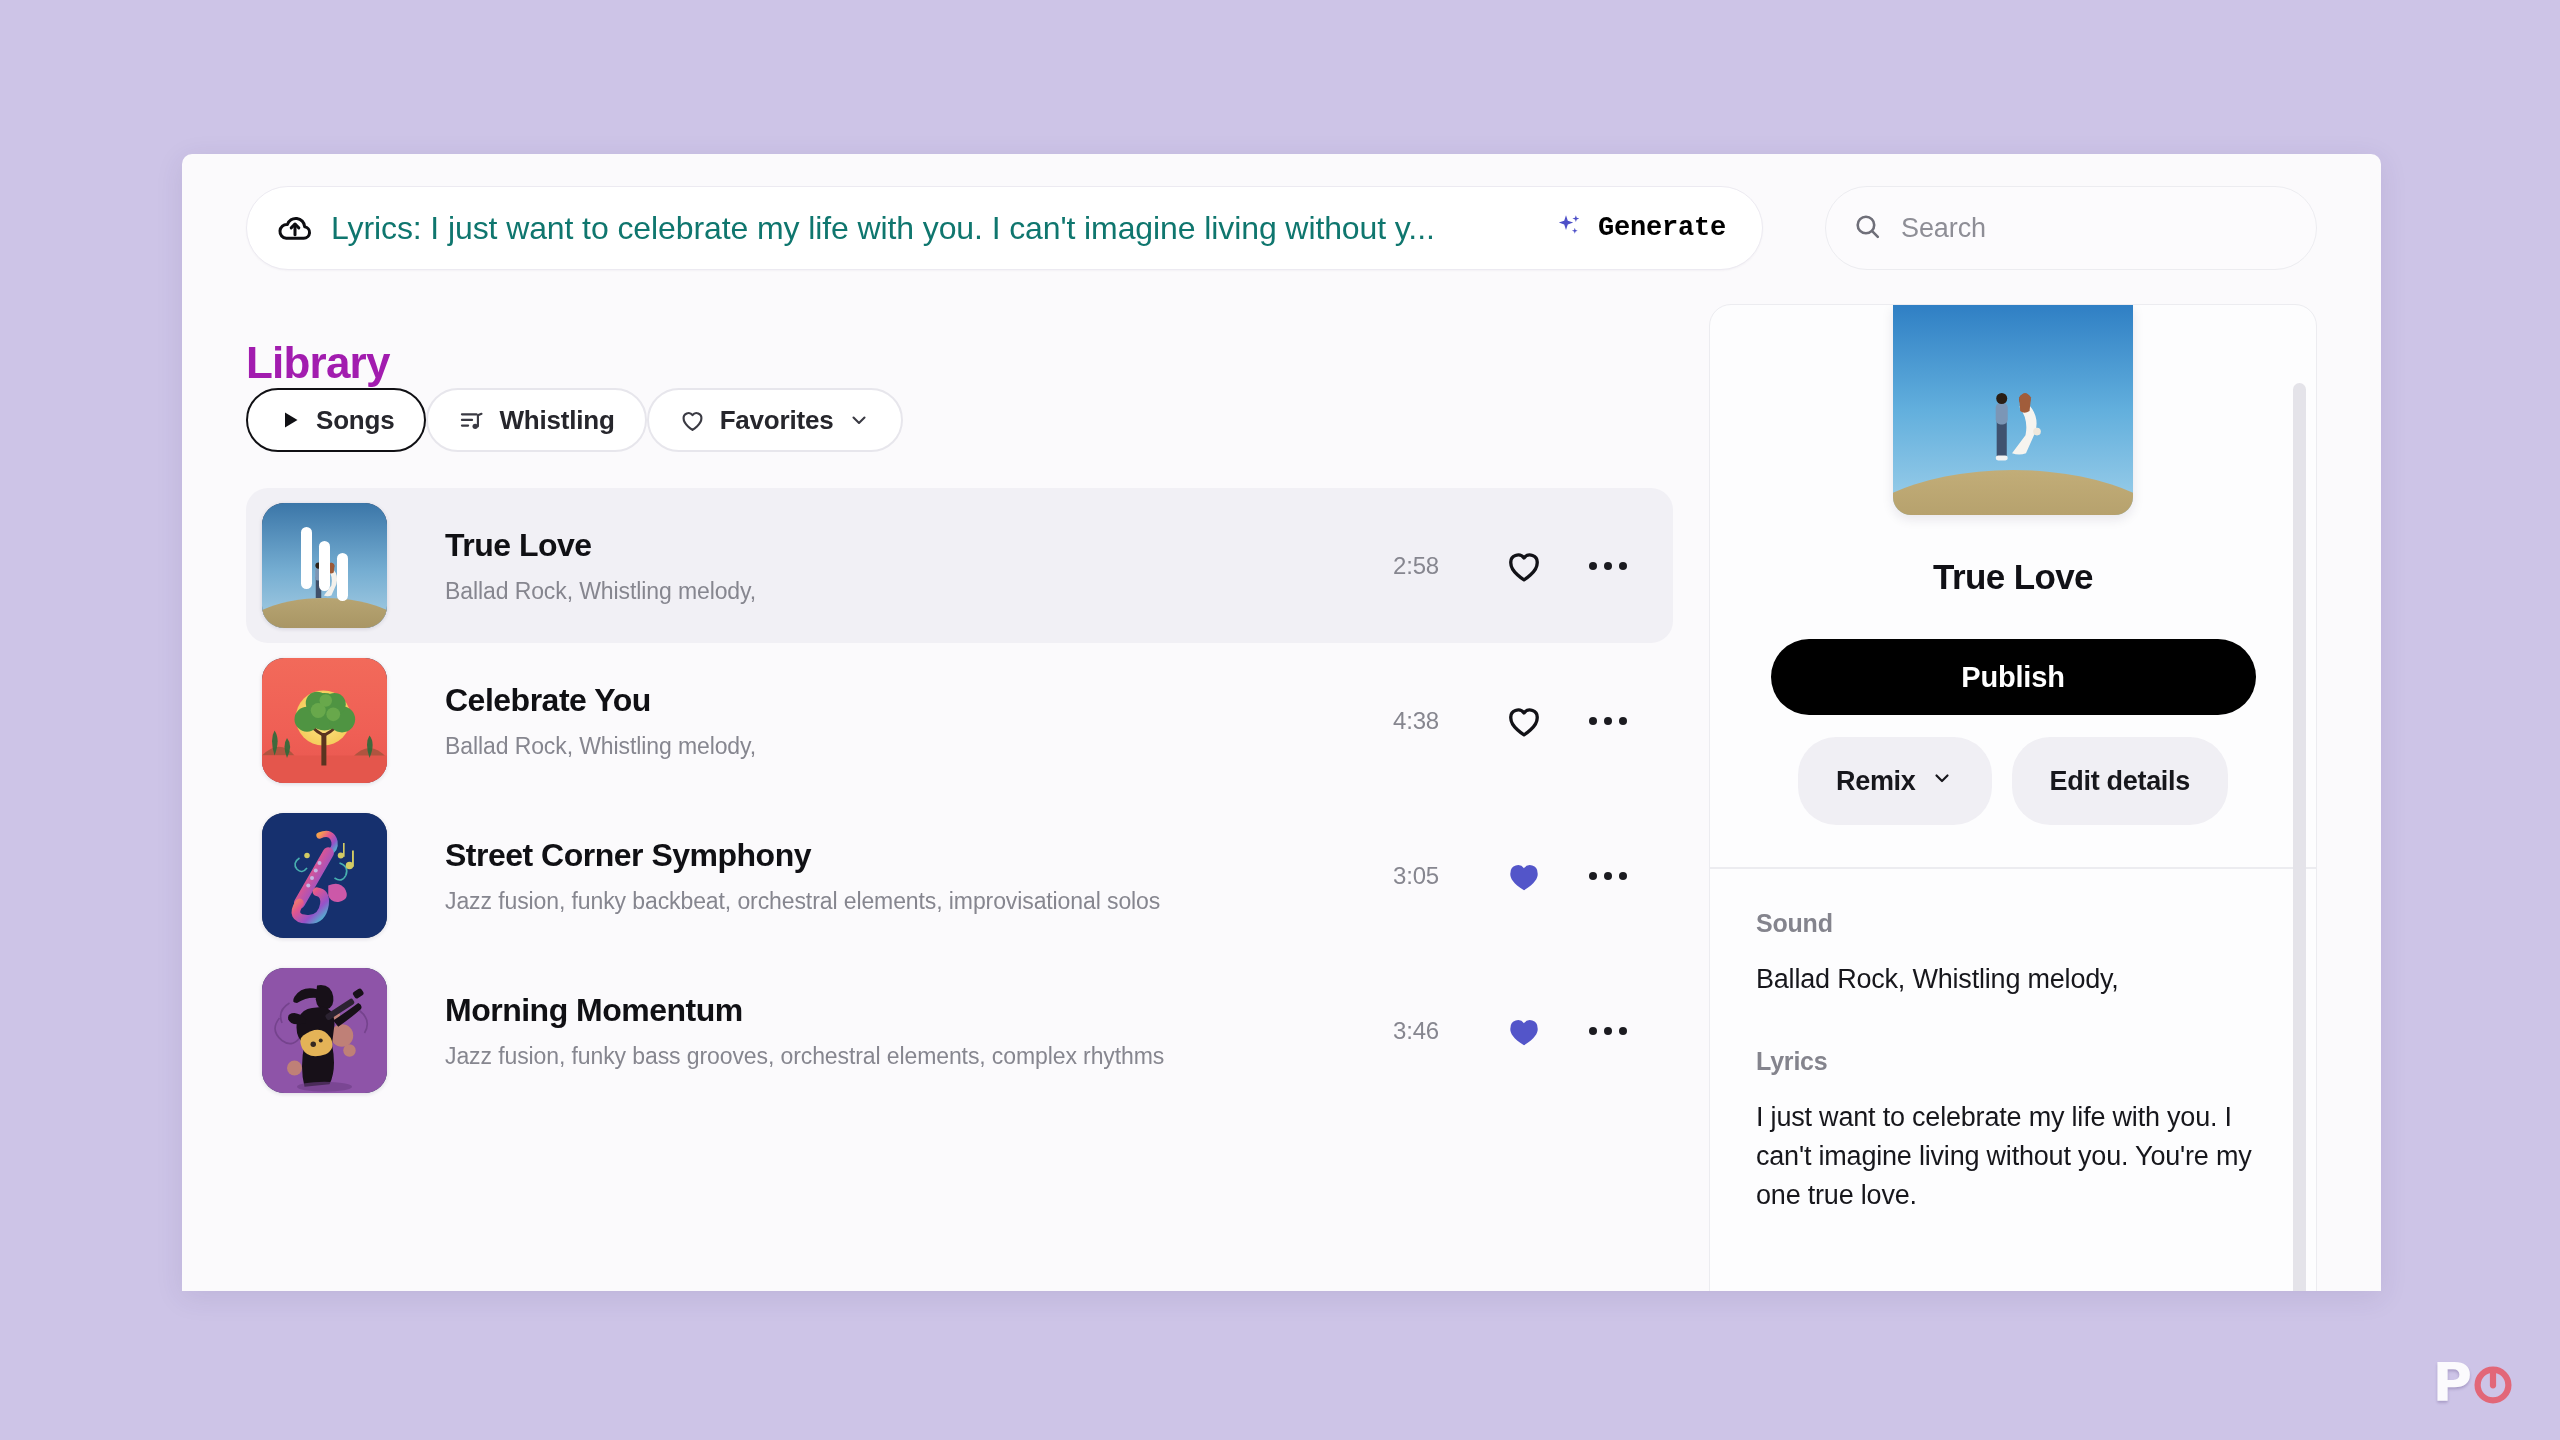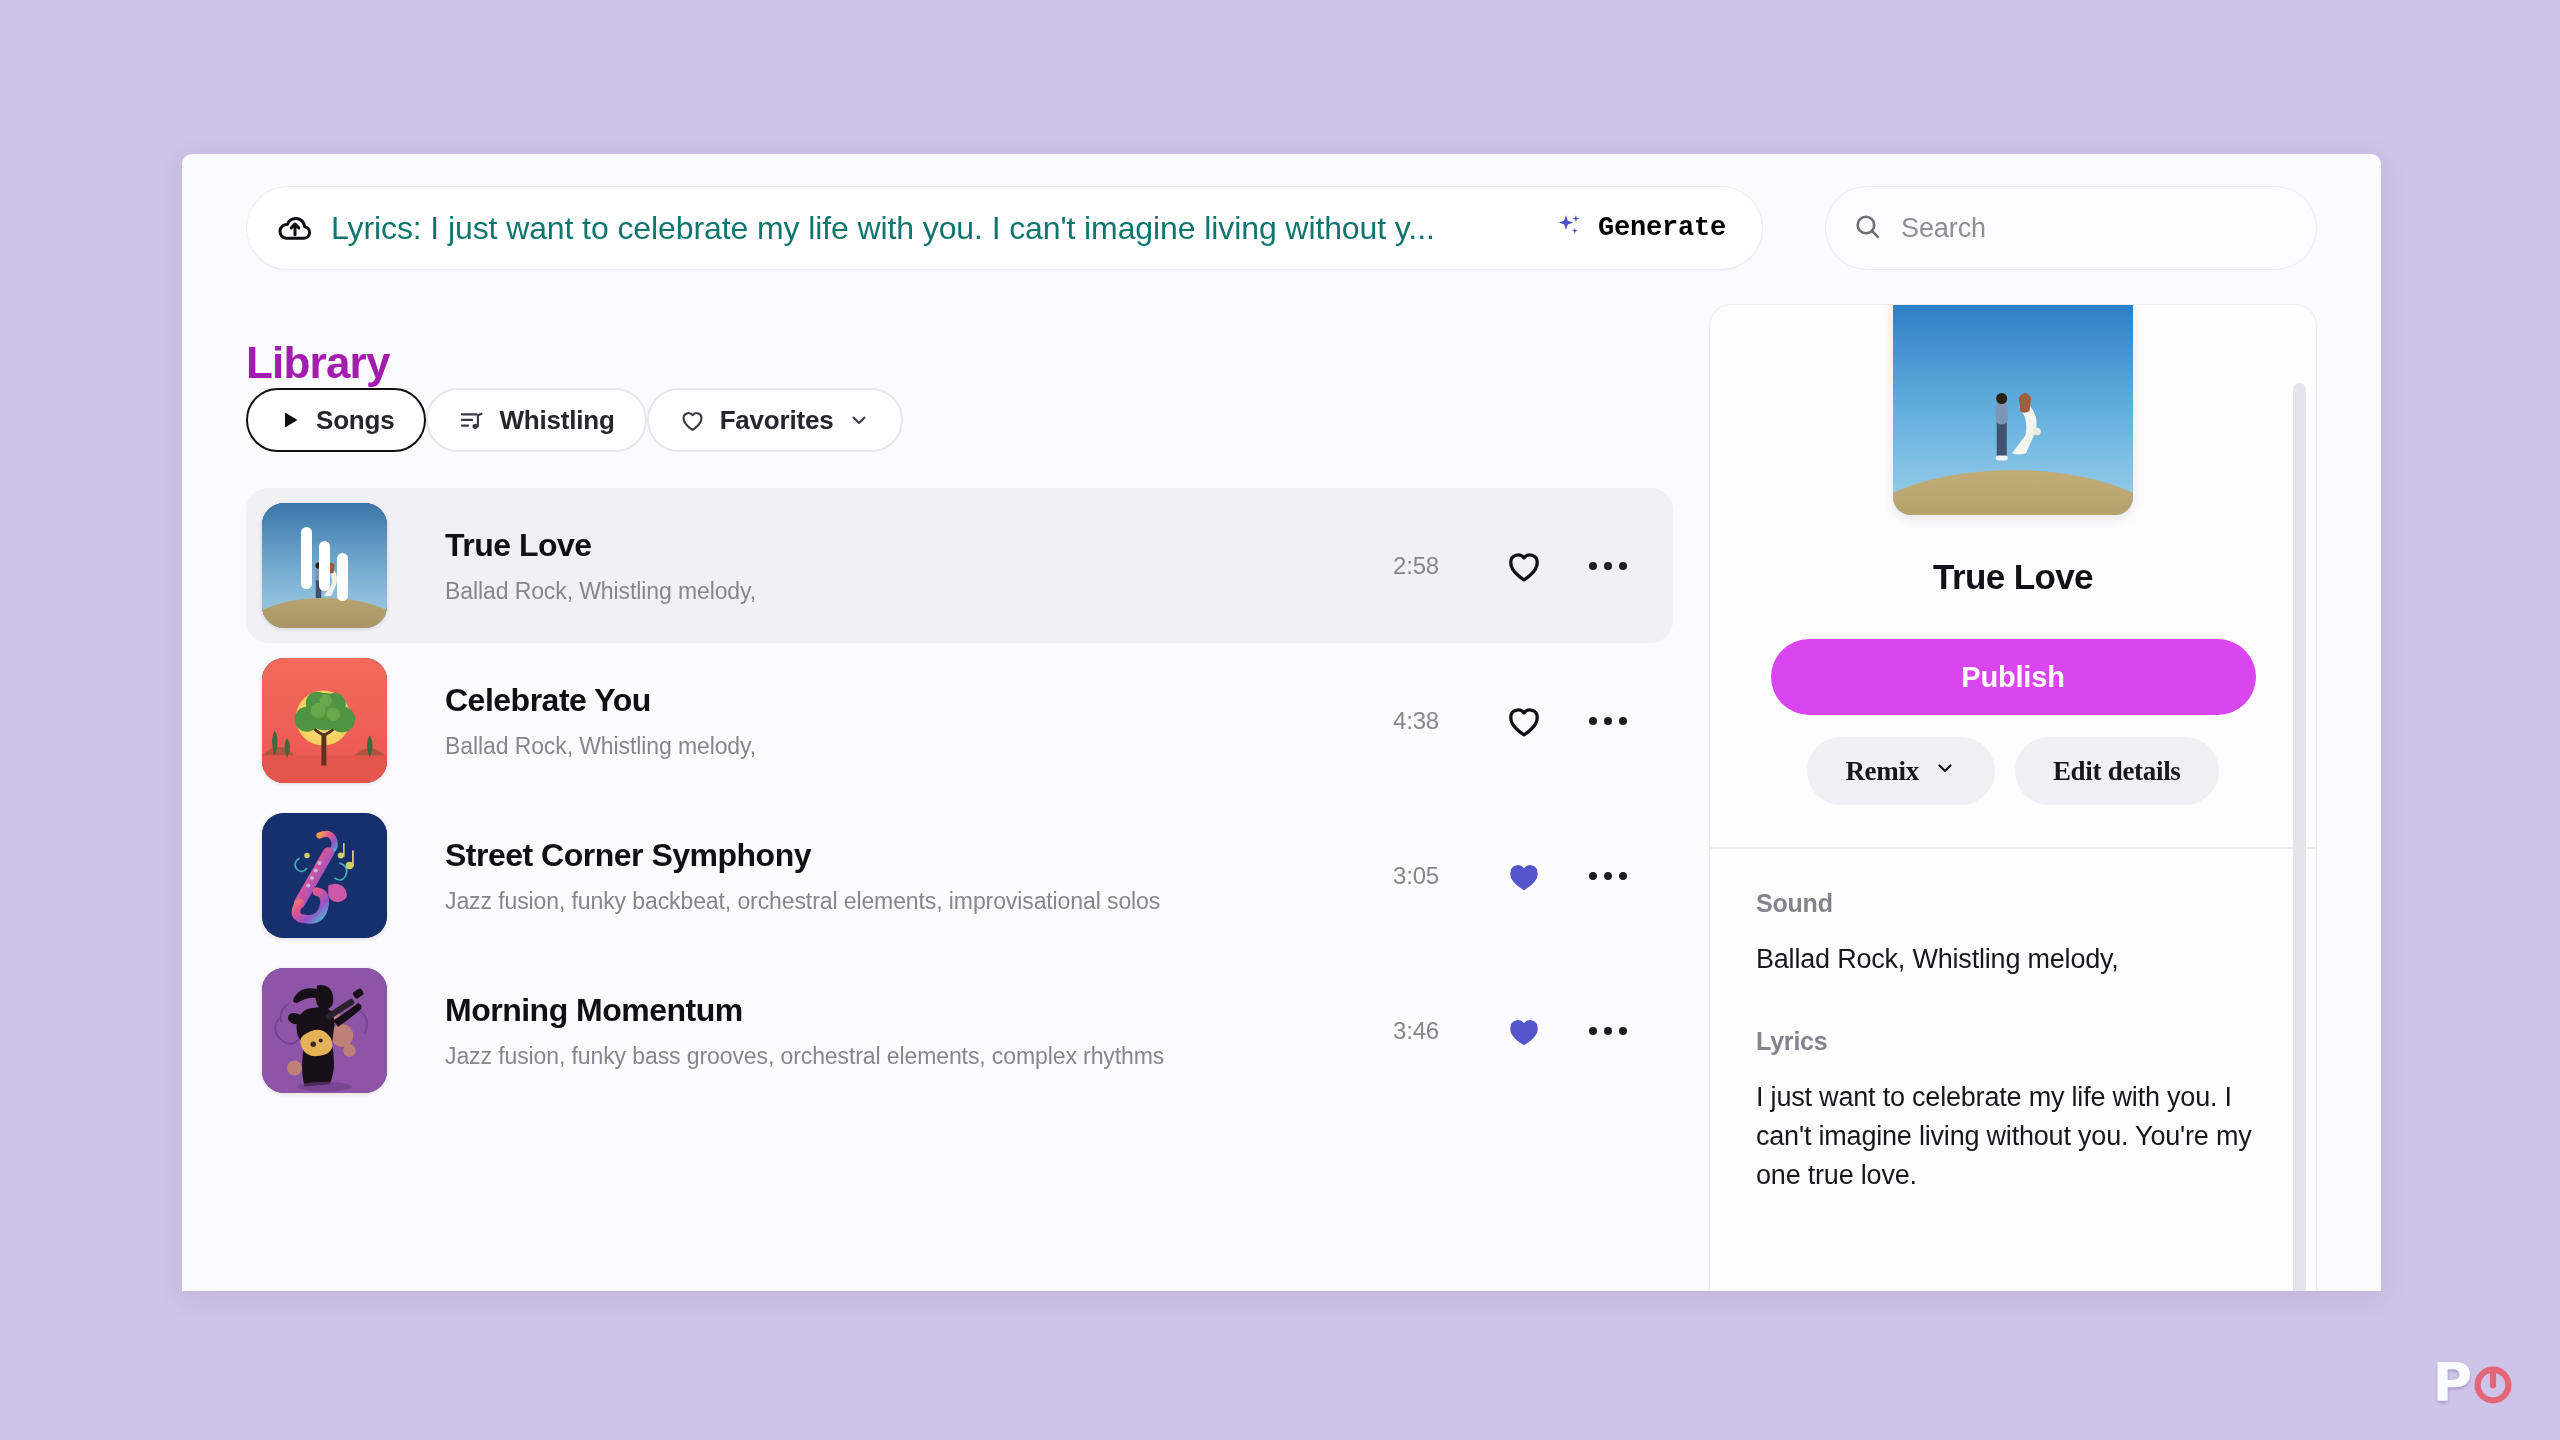--- a/index.html
+++ b/index.html
@@ -286,49 +286,49 @@
     letter-spacing: -0.6px;
   }
 
   .publish-btn {
     display: block;
     width: 485px;
     height: 76px;
     margin: 42px auto 0;
     border: none;
     border-radius: 40px;
-    background: #d946ef;
+    background: #000000;
     color: #ffffff;
     font-size: 29px;
     font-weight: 700;
     font-family: inherit;
     cursor: pointer;
     letter-spacing: -0.2px;
   }
 
   .detail-actions {
     display: flex;
     gap: 20px;
     margin: 22px 0 0 0;
     justify-content: center;
   }
   .ghost-btn {
     display: inline-flex;
     align-items: center;
     justify-content: center;
     gap: 14px;
-    height: 68px;
+    height: 88px;
     padding: 0 38px;
     border: none;
     border-radius: 38px;
     background: #f0eff4;
     color: #17171c;
     font-size: 27px;
     font-weight: 700;
-    font-family: Liberation Serif, serif;
+    font-family: Liberation Sans, sans-serif;
     cursor: pointer;
     letter-spacing: -0.3px;
     white-space: nowrap;
   }
 
   .detail-divider {
     height: 1.5px;
     background: #ececf0;
     margin: 42px -46px 0;
   }

